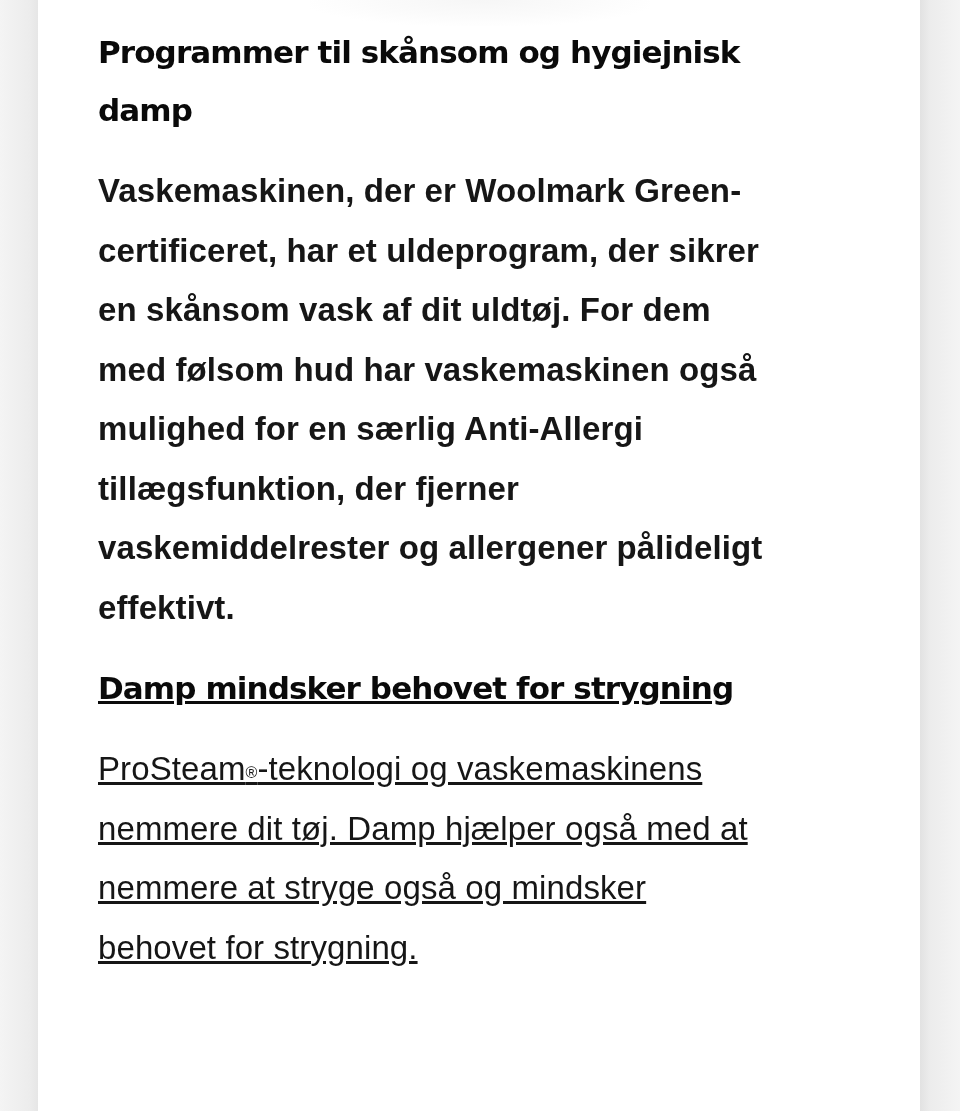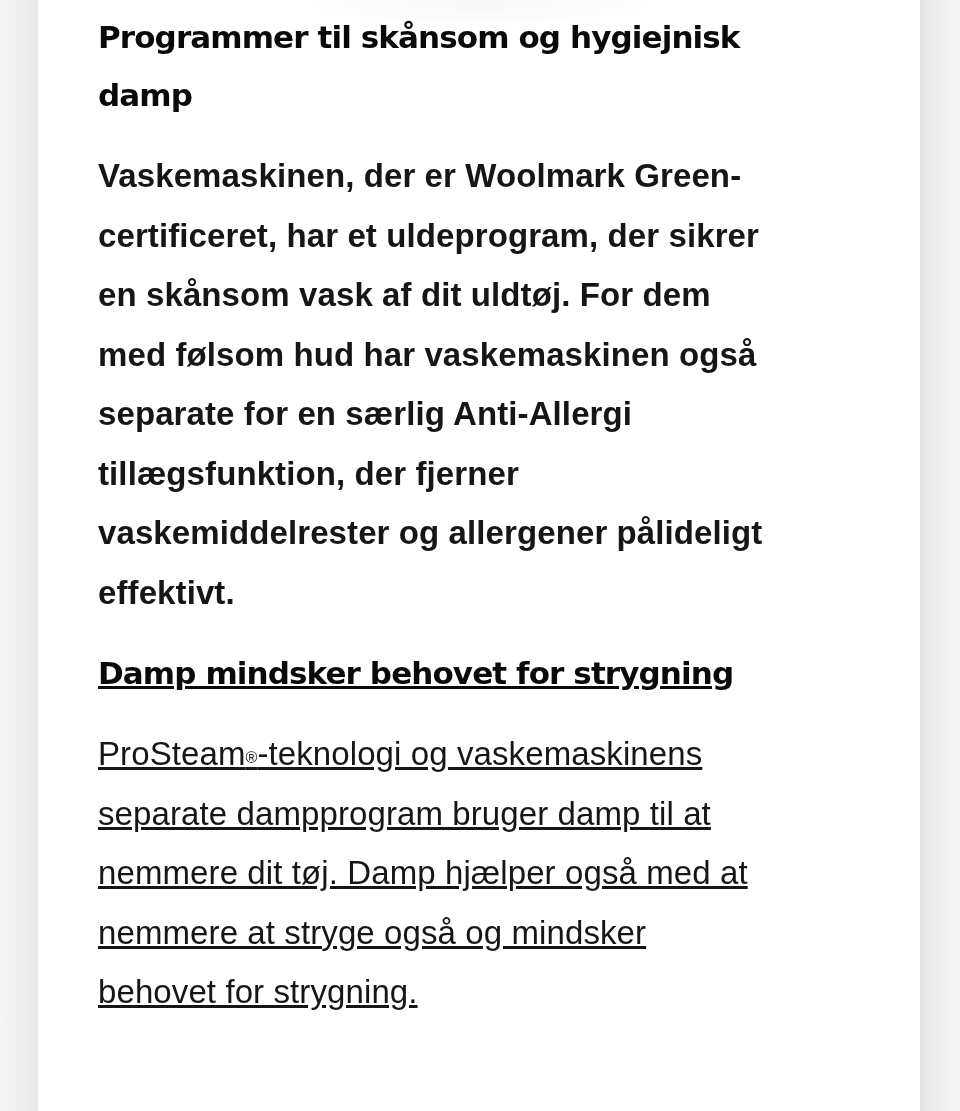--- a/index.html
+++ b/index.html
@@ -28,21 +28,21 @@
       position: absolute;
       left: 310px;
       top: 0;
       width: 340px;
       height: 26px;
       background: radial-gradient(ellipse at 50% 0%, #f6f6f6 0%, #fbfbfb 45%, rgba(255,255,255,0) 75%);
     }
     .content {
       position: absolute;
       left: 98px;
-      top: 8px;
+      top: 23px;
       width: 780px;
       color: #111111;
     }
     .heading {
       font-family: "DejaVu Sans", sans-serif;
       font-weight: bold;
       font-size: 31px;
       line-height: 58px;
       letter-spacing: -0.9px;
       margin: 0;
@@ -74,32 +74,31 @@
     <h2 class="heading">
       <span class="line">Programmer til skånsom og hygiejnisk</span>
       <span class="line">damp</span>
     </h2>
 
     <p class="body-text p1">
       <span class="line">Vaskemaskinen, der er Woolmark Green-</span>
       <span class="line">certificeret, har et uldeprogram, der sikrer</span>
       <span class="line">en skånsom vask af dit uldtøj. For dem</span>
       <span class="line">med følsom hud har vaskemaskinen også</span>
-      <span class="line">separate for en særlig Anti-Allergi</span>
+      <span class="line">mulighed for en særlig Anti-Allergi</span>
       <span class="line">tillægsfunktion, der fjerner</span>
       <span class="line">vaskemiddelrester og allergener pålideligt</span>
       <span class="line">effektivt.</span>
     </p>
 
     <h2 class="heading h2">
       <span class="line">Damp mindsker behovet for strygning</span>
     </h2>
 
     <p class="body-text p2">
       <span class="line"><span>ProSteam</span><sup class="reg">®</sup><span>-teknologi og vaskemaskinens</span></span>
-      <span class="line">separate dampprogram bruger damp til at</span>
       <span class="line">nemmere dit tøj. Damp hjælper også med at</span>
       <span class="line">nemmere at stryge også og mindsker</span>
       <span class="line">behovet for strygning.</span>
     </p>
 
   </div>
 </div>
 
 </body></html>

